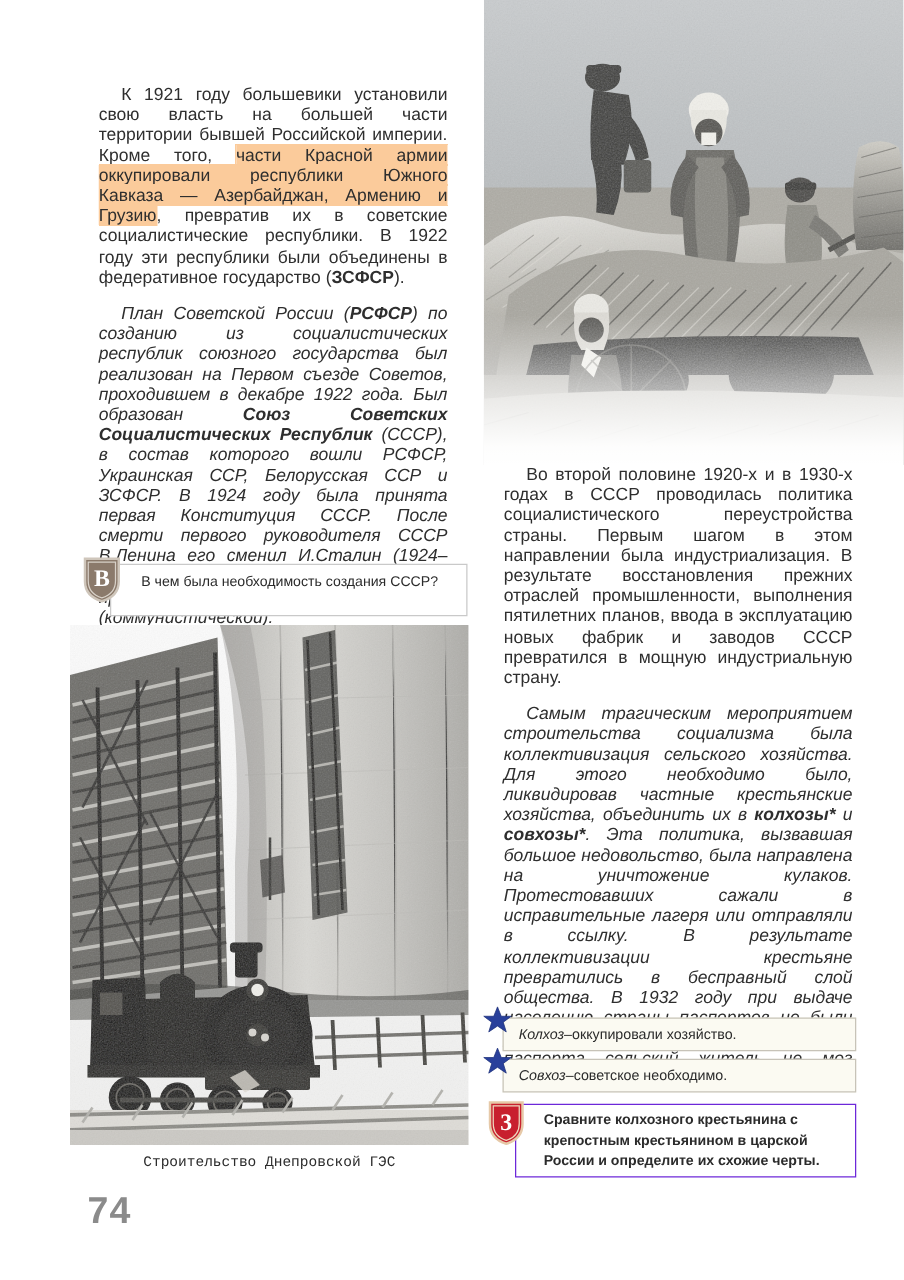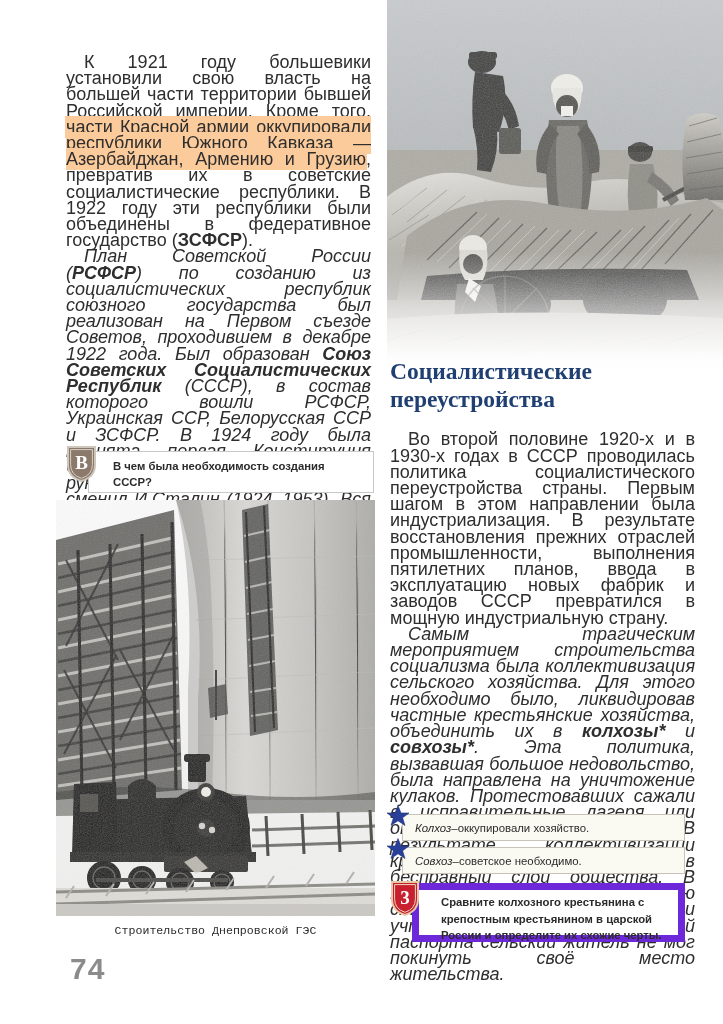--- a/index.html
+++ b/index.html
@@ -31,25 +31,25 @@
   .section-title {
     font-family: "Liberation Serif", serif;
     font-weight: bold;
     font-size: 23.5px;
     color: #1f3f73;
     letter-spacing: 0.1px;
     margin: 0 0 16px 0;
     line-height: 1.1;
   }
   .body-text {
-    font-size: 18px;
+    font-size: 14px;
     line-height: 16.2px;
     text-align: justify;
     color: #2e2e2e;
-    margin: 0;
+    margin: 13px;
     -webkit-hyphens: none; hyphens: none;
     word-spacing: 0.1px;
   }
   .body-text .indent { display: inline-block; width: 18px; }
   .body-text + .body-text { margin-top: 0px; font-style: italic; }
   .hl {
     background: #fbcb9b;
     box-shadow: 0 0 0 1px #fbcb9b;
   }
   b, .b { font-weight: bold; }
@@ -65,21 +65,21 @@
     position: absolute;
     left: 22px; top: 6px;
     right: 0; bottom: 0;
     border: 1px solid #c9c9c9;
     background: #ffffff;
     padding: 6px 8px 6px 24px;
   }
   .qbox-text {
     font-size: 11.3px;
     line-height: 16px;
-    font-weight: bold;
+    font-weight: normal;
     color: #2b2b2b;
   }
   .shield {
     position: absolute;
     left: 0px; top: 0px;
     width: 31px; height: 38px;
     z-index: 4;
   }
   .shield svg { display: block; }
 
@@ -158,21 +158,21 @@
 
   
   .taskbox-wrap {
     position: absolute;
     left: 390px; top: 880px;
     width: 295px; height: 62px;
   }
   .taskbox {
     position: absolute;
     left: 22px; top: 3px; right: 0; bottom: 0;
-    border: 7px solid #6d28d9;
+    border: 1px solid #6d28d9;
     background: #ffffff;
     padding: 4px 6px 4px 22px;
   }
   .taskbox-text {
     font-size: 11.3px;
     line-height: 16.5px;
     font-weight: bold;
     color: #2b2b2b;
   }
   .shield-red {
@@ -558,21 +558,20 @@
           <path d="M250 386 L258 374"></path>
             <path d="M290 384 L298 372"></path>
         </g>
         <rect x="0" y="404" width="319" height="12" fill="#cbc9c4"></rect>
       </g>
     </svg>
   </div>
   <div class="photo-left-caption">Строительство Днепровской ГЭС</div>
 
   <div class="col-right">
-    <h2 class="section-title-2"><span>Социалистические</span><br><span>переустройства</span></h2>
 
     <p class="body-text"><span class="indent"></span><span>Во второй половине 1920-х и в 1930-х годах в СССР проводилась политика социалистического переустройства страны. Первым шагом в этом направлении была индустриализация. В результате восстановления прежних отраслей промышленности, выполнения пятилетних планов, ввода в эксплуатацию новых фабрик и заводов СССР превратился в мощную индустриальную страну.</span></p>
 
     <p class="body-text"><span class="indent"></span><span>Самым трагическим мероприятием строительства социализма была коллективизация сельского хозяйства. Для этого необходимо было, ликвидировав частные крестьянские хозяйства, объединить их в </span><b>колхозы*</b><span> и </span><b>совхозы*</b><span>. Эта политика, вызвавшая большое недовольство, была направлена на уничтожение кулаков. Протестовавших сажали в исправительные лагеря или отправляли в ссылку. В результате коллективизации крестьяне превратились в бесправный слой общества. В 1932 году при выдаче населению страны паспортов не были учтены жители села. Не имевший паспорта сельский житель не мог покинуть своё место жительства.</span></p>
   </div>
 
   <div class="def-row" style="top:814px;">
     <div class="star">
       <svg width="24" height="24" viewBox="0 0 24 24">
         <path d="M12 1.5 L15 9 L23 9 L16.6 13.8 L19 21.5 L12 16.8 L5 21.5 L7.4 13.8 L1 9 L9 9 Z" fill="#29409b" stroke="#1b2f7a" stroke-width="0.6"></path>

